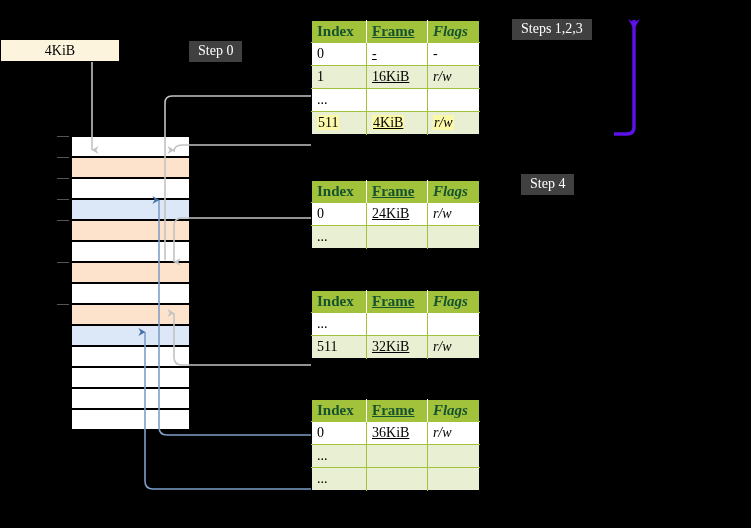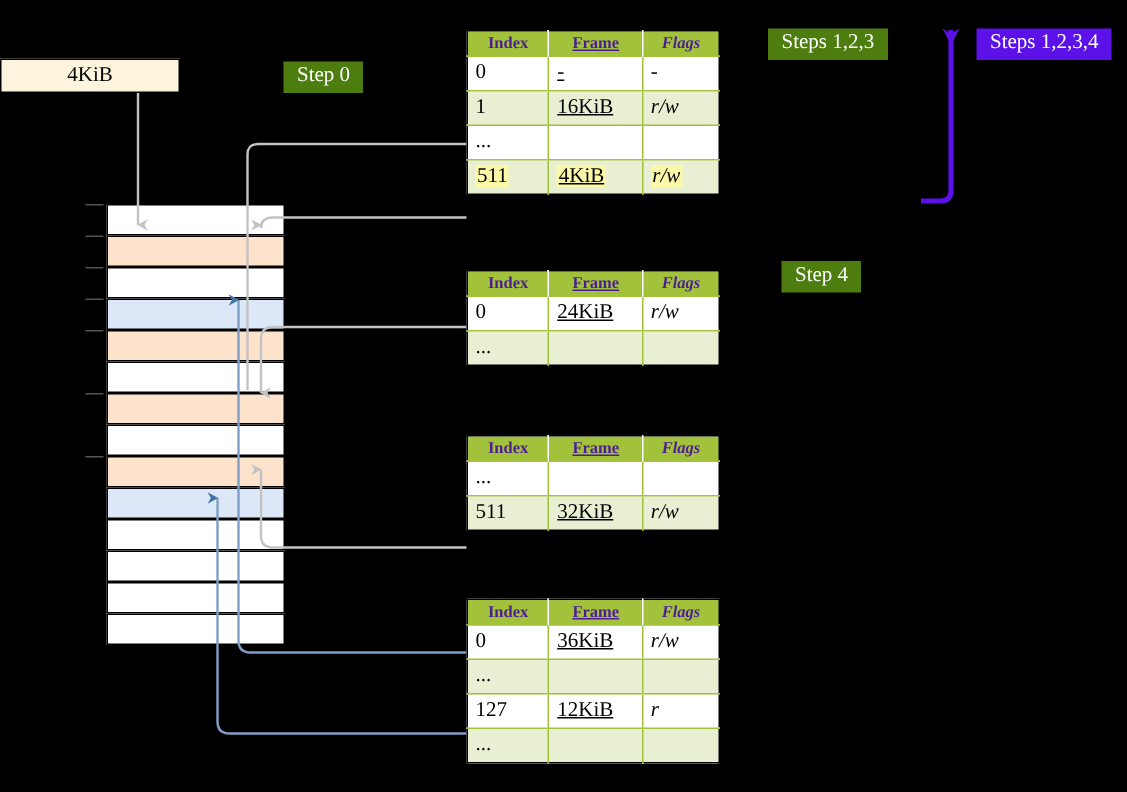--- a/index.html
+++ b/index.html
@@ -18,33 +18,33 @@
 
   
   .kib-box{position:absolute;left:0;top:39px;width:120px;height:23px;
            background:#fcf4dc;border:1px solid #000;box-sizing:border-box;
            display:flex;align-items:center;justify-content:center;
            font-size:14px;color:#000;}
 
   
   .badge{position:absolute;display:inline-block;padding:2px 9px 3px;
          font-size:14px;line-height:1.15;color:#fff;white-space:nowrap;}
-  .badge.red{background:#4d7c0f;}
+  .badge.red{background:#404040;}
   .badge.violet{background:#5b11e8;}
   #badge-step0{left:189px;top:41px;}
   #badge-steps123{left:512px;top:19px;}
   #badge-steps1234{left:651px;top:19px;}
   #badge-step4{left:521px;top:174px;}
 
   
   .ptable{position:absolute;left:311px;width:169px;
           border-collapse:collapse;background:#fff;
           border:1px solid #000;}
-  .ptable th{background:#a3c23c;color:#4c1d95;font-weight:bold;font-size:11px;
-             text-align:center;padding:2px 5px;border-right:1px solid #fff;}
+  .ptable th{background:#a3c23c;color:#14532d;font-weight:bold;font-size:15px;
+             text-align:left;padding:2px 5px;border-right:1px solid #fff;}
   .ptable th:last-child{border-right:none;}
   .ptable td{font-size:14px;color:#000;padding:2px 5px;height:18px;
              border-right:1px solid #a3c23c;border-top:1px solid #a3c23c;
              vertical-align:middle;}
   .ptable td:last-child{border-right:none;}
   .ptable tr.alt td{background:#e9efd2;}
   .ptable td .hl{background:#fbf8a8;padding:0 1px;}
   .col-i{width:56px;}
   .col-f{width:62px;text-decoration:underline;}
   .col-g{width:51px;font-style:italic;}
@@ -116,21 +116,20 @@
 
     <path d="M311,435 L167,435 Q159,435 159,427 L159,200" stroke="#7f9fc8" stroke-width="1.6" fill="none" marker-end="url(#ahB)"></path>
 
     <path d="M311,489 L153,489 Q145,489 145,481 L145,332" stroke="#7f9fc8" stroke-width="1.6" fill="none" marker-end="url(#ahB)"></path>
 
     <path d="M614,134 L627,134 Q634,134 634,127 L634,20" stroke="#5b11e8" stroke-width="3.4" fill="none" marker-end="url(#ahV)"></path>
   </svg>
 
   <div class="badge red" id="badge-step0">Step 0</div>
   <div class="badge red" id="badge-steps123">Steps 1,2,3</div>
-  <div class="badge violet" id="badge-steps1234">Steps 1,2,3,4</div>
   <div class="badge red" id="badge-step4">Step 4</div>
 
   <div id="tables-host">
       <table class="ptable" id="pt0">
         <thead>
           <tr>
             <th class="col-i">Index</th>
             <th class="col-f">Frame</th>
             <th class="col-g">Flags</th>
           </tr>
@@ -212,25 +211,20 @@
           <tr>
             <td class="col-i">0</td>
             <td class="col-f">36KiB</td>
             <td class="col-g">r/w</td>
           </tr>
           <tr class="alt">
             <td class="col-i">...</td>
             <td class="col-f"></td>
             <td class="col-g"></td>
           </tr>
-          <tr>
-            <td class="col-i">127</td>
-            <td class="col-f">12KiB</td>
-            <td class="col-g">r</td>
-          </tr>
           <tr class="alt">
             <td class="col-i">...</td>
             <td class="col-f"></td>
             <td class="col-g"></td>
           </tr>
         </tbody>
       </table>
     </div>
 
 </div>

